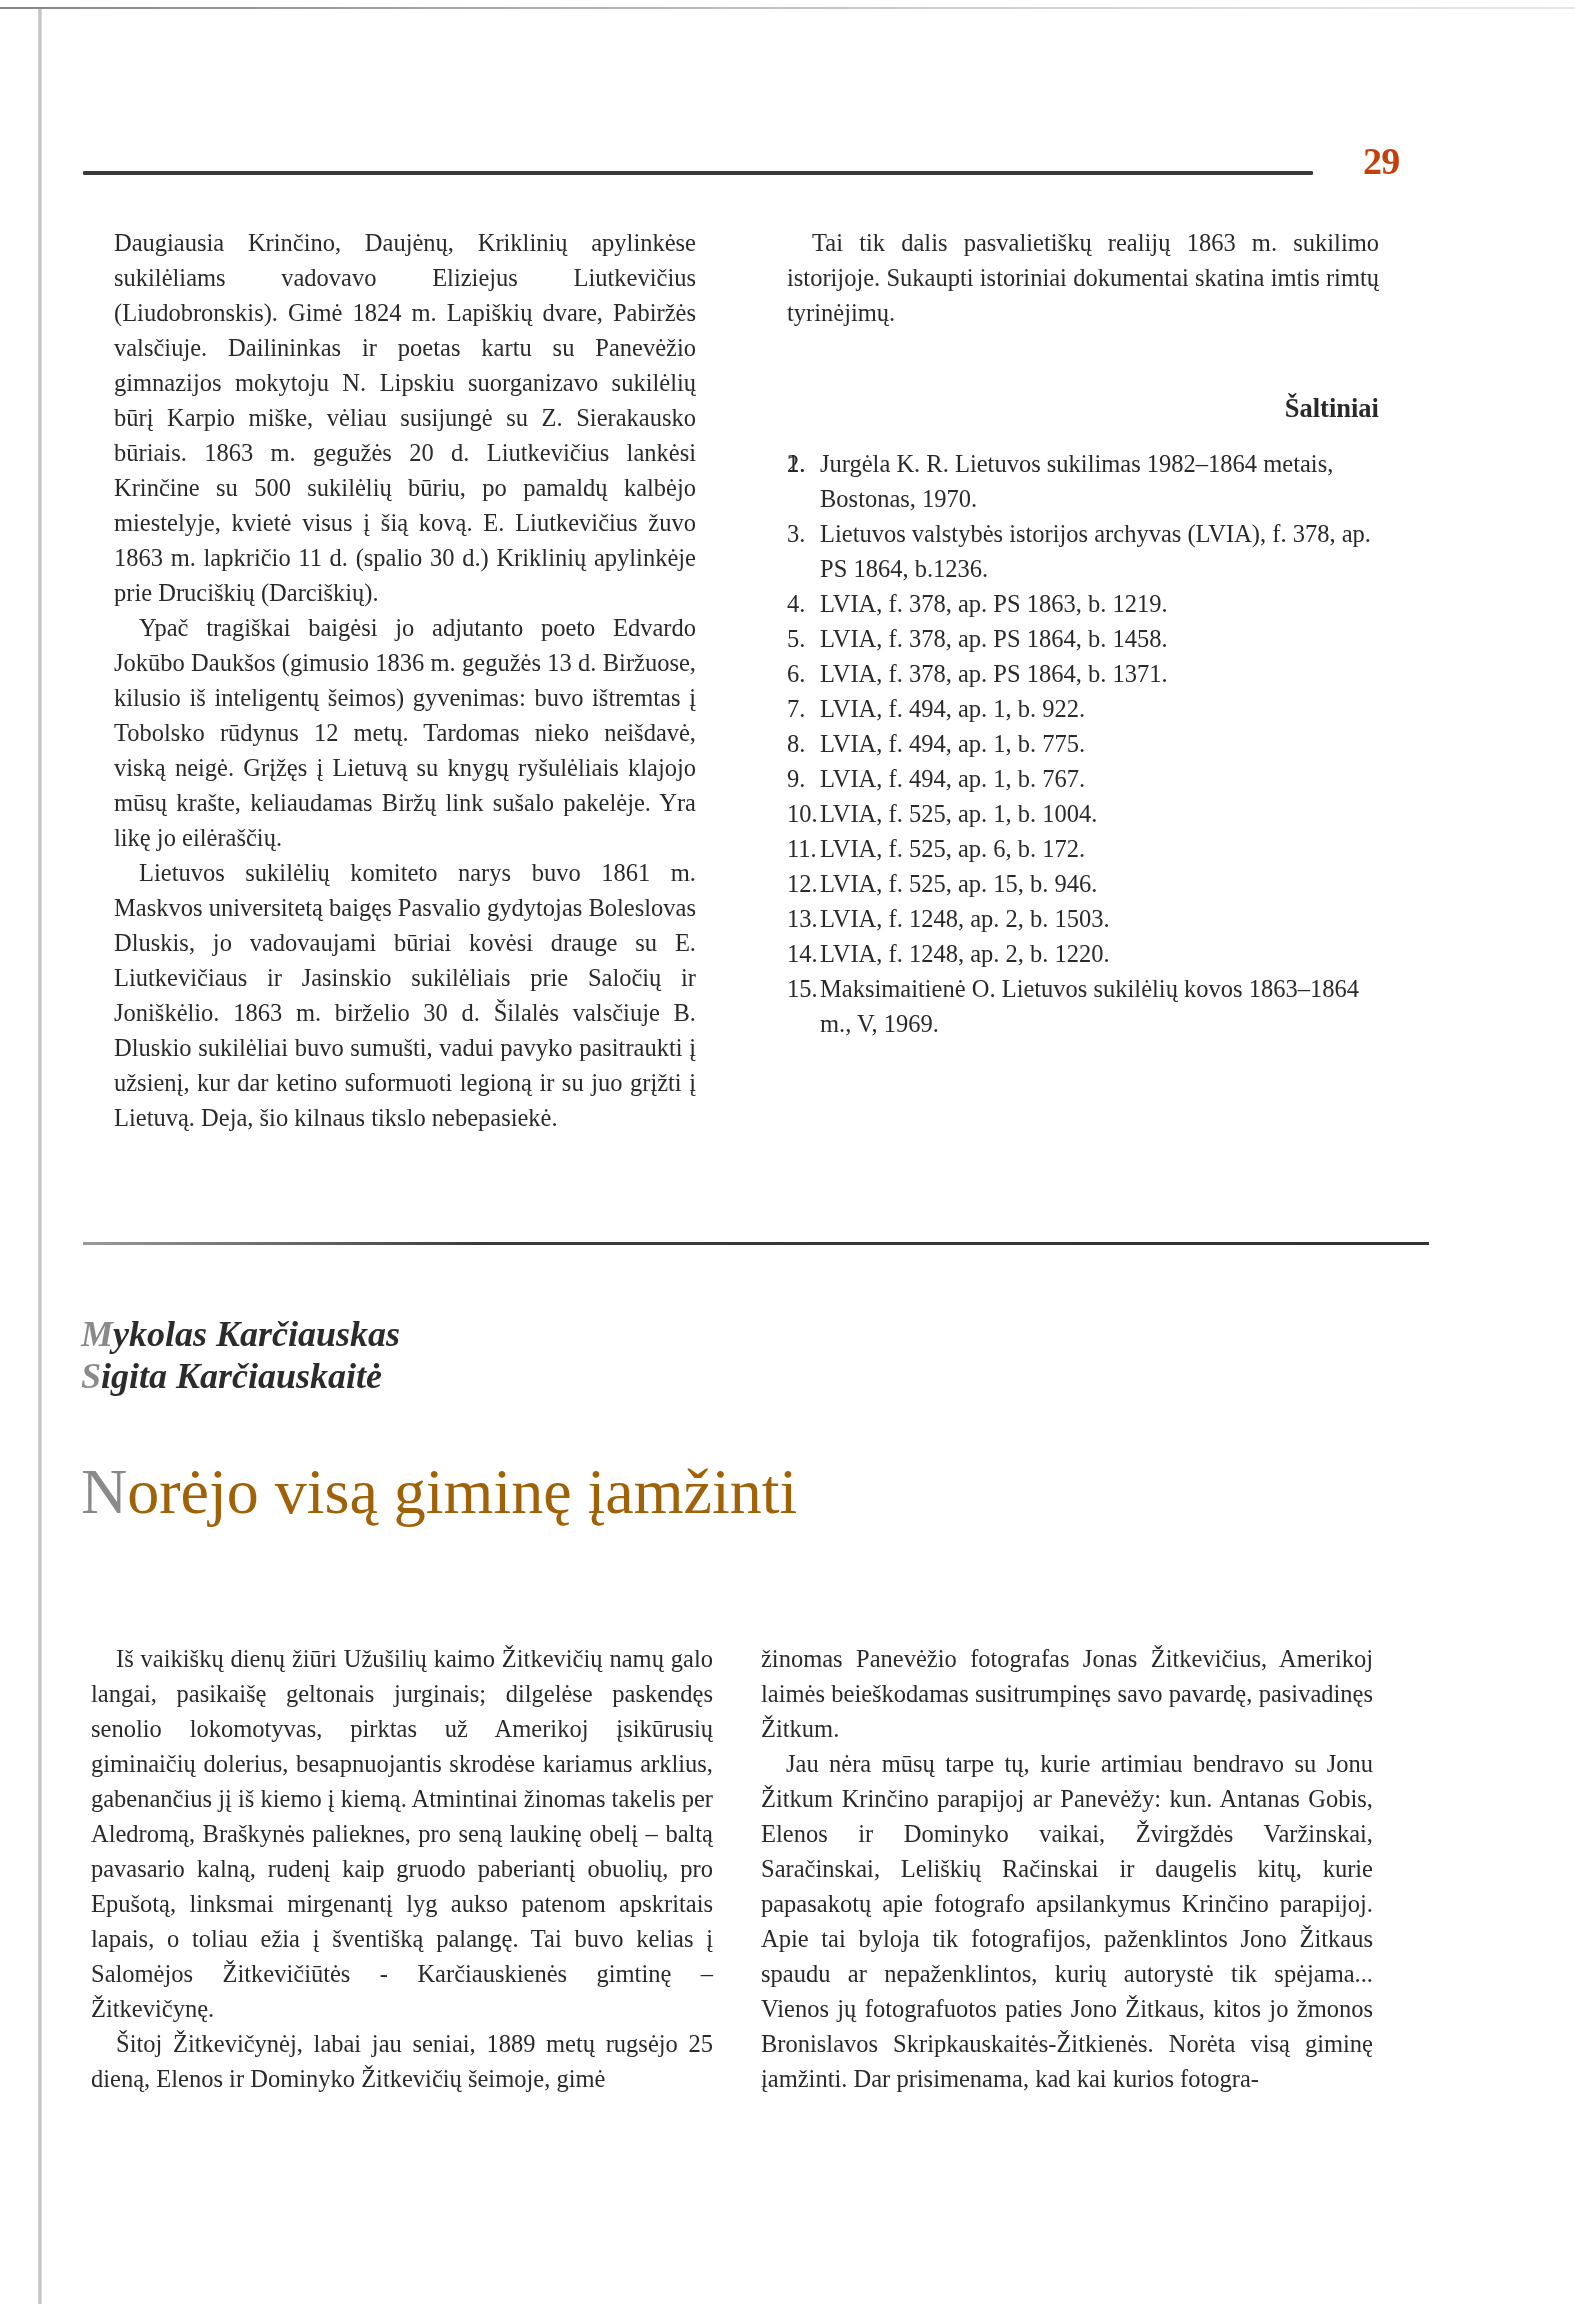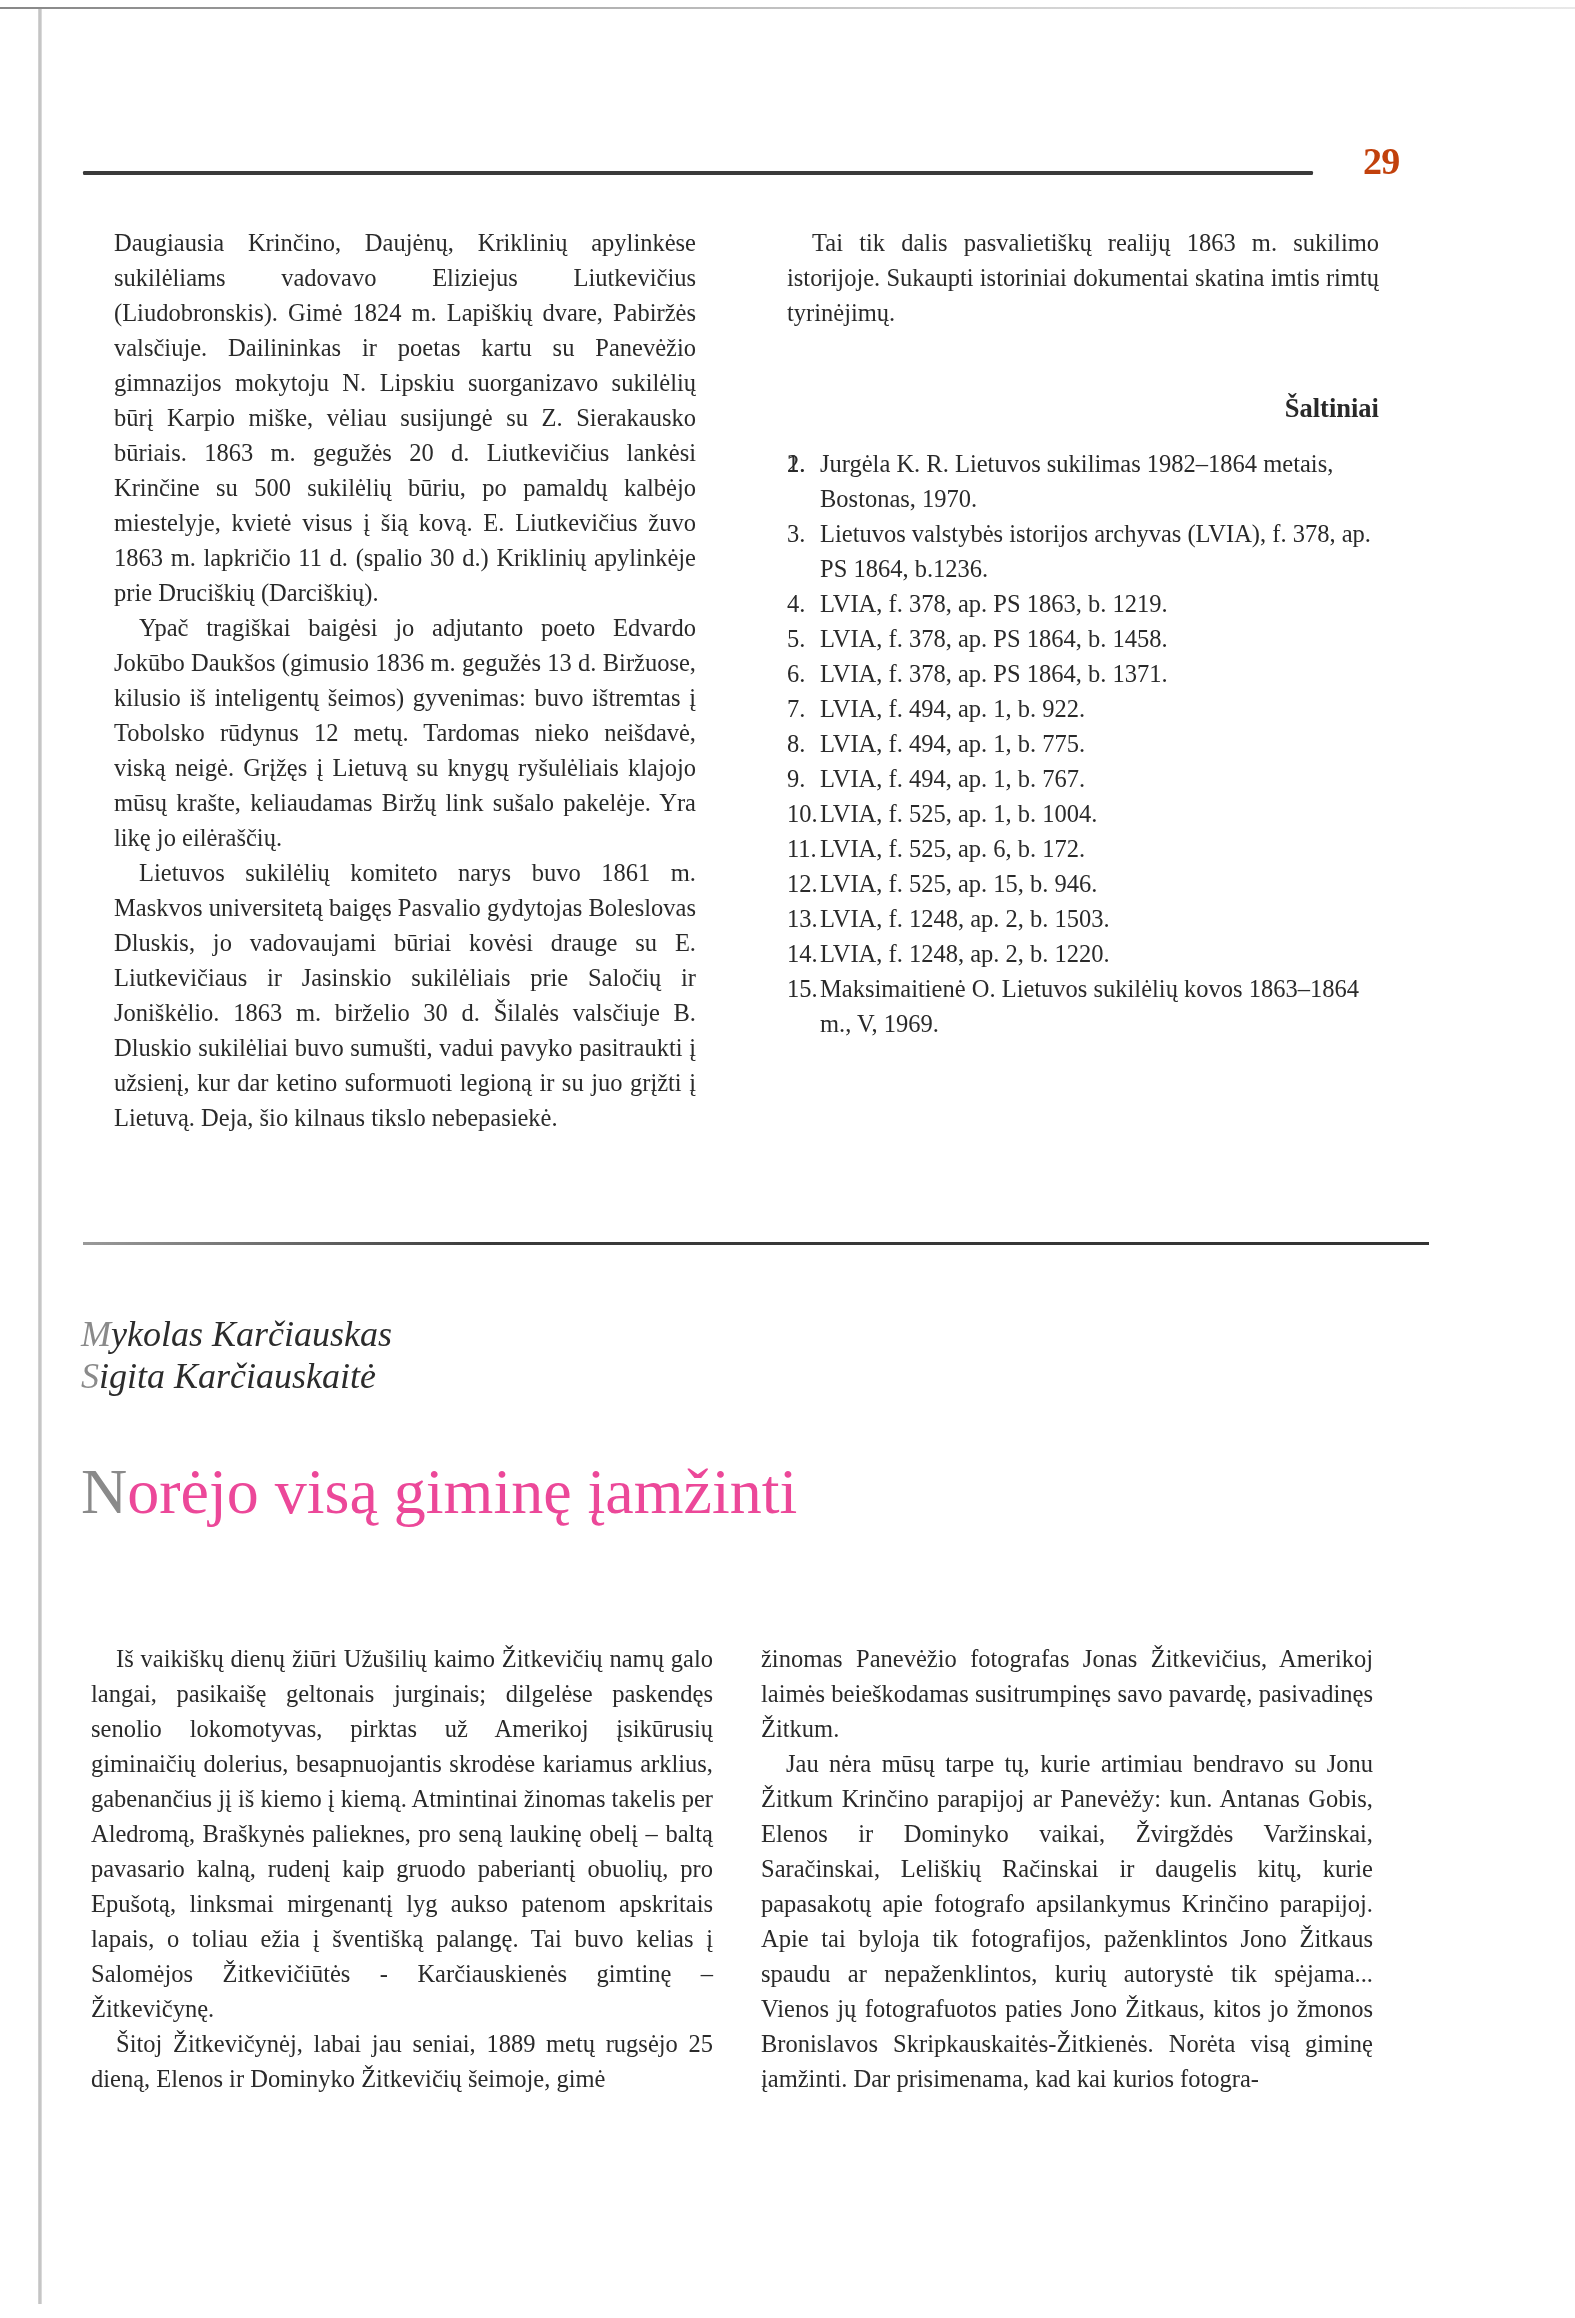--- a/index.html
+++ b/index.html
@@ -34,26 +34,26 @@
   }
   .src-list { margin: 0; padding: 0; list-style: none; }
   .src-item { position: relative; padding-left: 33px; text-align: left; }
   .src-num { position: absolute; left: 0; top: 0; }
   .section-rule {
     position: absolute; left: 83px; top: 1242px; width: 1346px; height: 3.3px;
     background: linear-gradient(90deg, #9a9a9a 0%, #3a3a3a 30%, #333 100%);
   }
   .authors {
     position: absolute; left: 81px; top: 1313px;
-    font-size: 36px; font-style: italic; font-weight: normal; line-height: 42px; color: #2c2c2c;
+    font-size: 36px; font-style: italic; font-weight: bold; line-height: 42px; color: #2c2c2c;
   }
   .authors div::first-letter { color: #8a8a8a; }
   .article-title {
     position: absolute; left: 81px; top: 1455px;
-    font-size: 64px; font-weight: normal; color: #ec4899; letter-spacing: 0px;
+    font-size: 64px; font-weight: normal; color: #a16207; letter-spacing: 0px;
   }
   .article-title::first-letter { color: #8a8a8a; }
   .col-bot-left { left: 91px; top: 1641px; width: 622px; }
   .col-bot-right { left: 761px; top: 1641px; width: 612px; }
 </style>
 </head>
 <body>
 
 <div class="top-edge"></div>
 <div class="binding-edge"></div>

